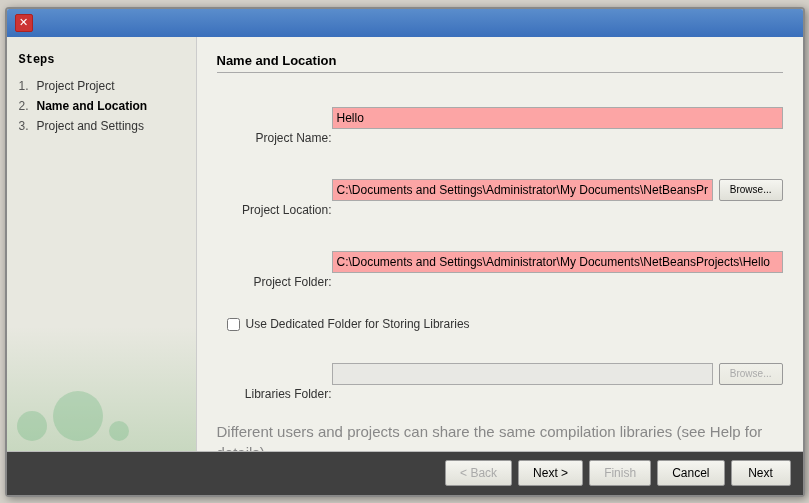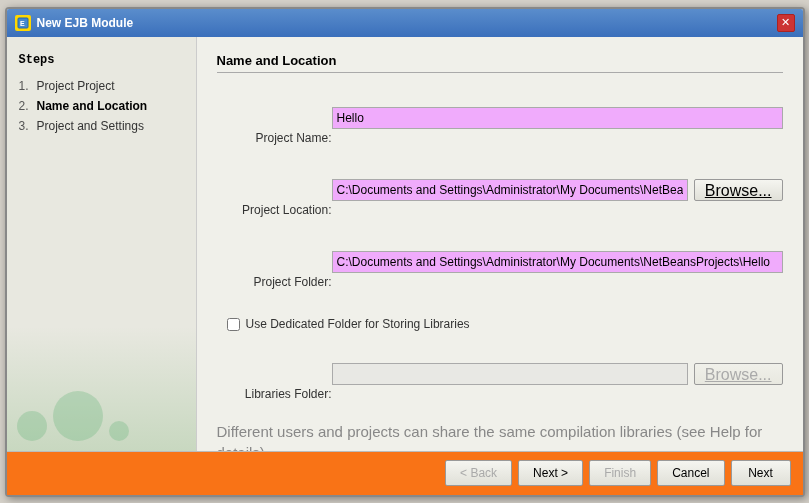--- a/index.html
+++ b/index.html
@@ -145,36 +145,35 @@
       font-size: 12px;
       color: #333;
       text-align: right;
       flex-shrink: 0;
       margin-top: 40px;
     }
     .form-input {
       flex: 1;
       height: 22px;
       border: 1px solid #aaa;
-      background: #f0abfc;
+      background: #fca5a5;
       padding: 2px 4px;
       font-size: 12px;
       outline: none;
     }
     .browse-btn {
       margin-left: 6px;
       padding: 2px 10px;
       height: 22px;
       background: linear-gradient(to bottom, #f5f5f0, #e0e0d8);
       border: 1px solid #999;
       border-radius: 2px;
       cursor: pointer;
-      font-size: 16px;
+      font-size: 10px;
       white-space: nowrap;
-      text-decoration: underline;
     }
     .browse-btn.disabled {
       color: #aaa;
       cursor: default;
       background: linear-gradient(to bottom, #f0f0ea, #e8e8e0);
     }
     .checkbox-row {
       display: flex;
       align-items: flex-end;
       gap: 6px;
@@ -196,21 +195,21 @@
       margin-top: 2px;
       margin-bottom: 4px;
       line-height: 1.4;
     }
     .disabled-input {
       background: #e8e8e4;
       color: #aaa;
     }
     .footer {
       height: 44px;
-      background: #f97316;
+      background: #404040;
       border-top: 1px solid #bbb;
       display: flex;
       align-items: center;
       justify-content: flex-end;
       padding: 0 12px;
       gap: 6px;
     }
     .footer-btn {
       padding: 4px 14px;
       height: 26px;
@@ -225,29 +224,20 @@
       color: #aaa;
       cursor: default;
     }
   </style>
 </head>
 <body>
 
 <div class="dialog">
 
   <div class="title-bar">
-    <div class="title-bar-left">
-      <div class="title-icon">
-        <svg width="12" height="12" viewBox="0 0 12 12">
-          <rect x="1" y="1" width="10" height="10" rx="1" fill="#4488cc" stroke="#2266aa" stroke-width="1"></rect>
-          <text x="3" y="9" font-size="7" fill="white" font-weight="bold">E</text>
-        </svg>
-      </div>
-      <span>New EJB Module</span>
-    </div>
     <div class="close-btn">✕</div>
   </div>
 
   <div class="dialog-body">
 
     <div class="sidebar">
       <div class="sidebar-title">Steps</div>
       <ol class="steps-list">
         <li class="step-item">
           <span class="step-num">1.</span>

